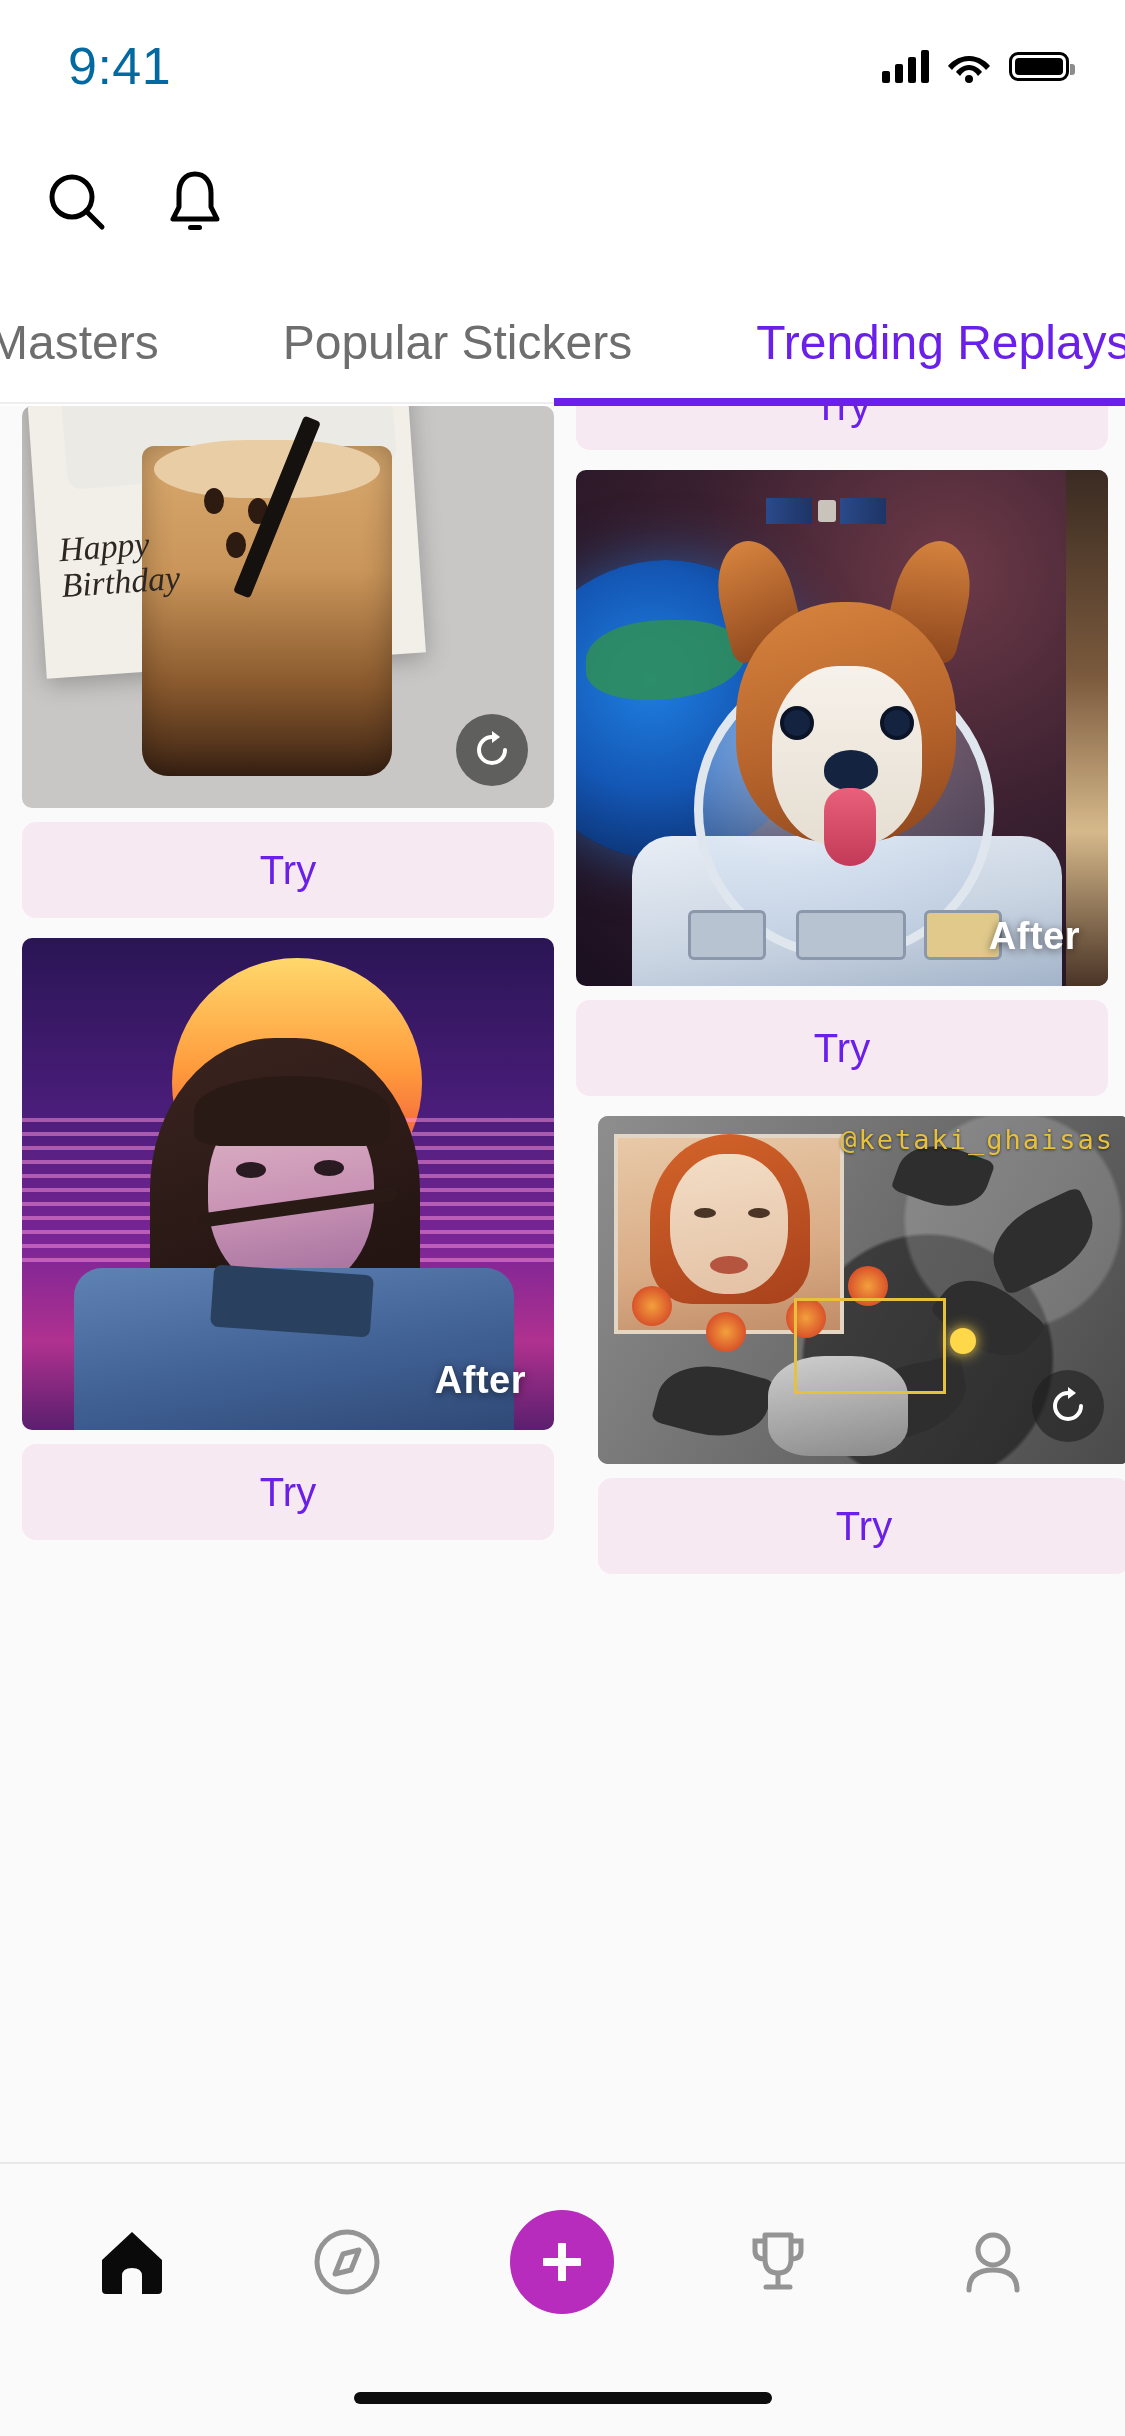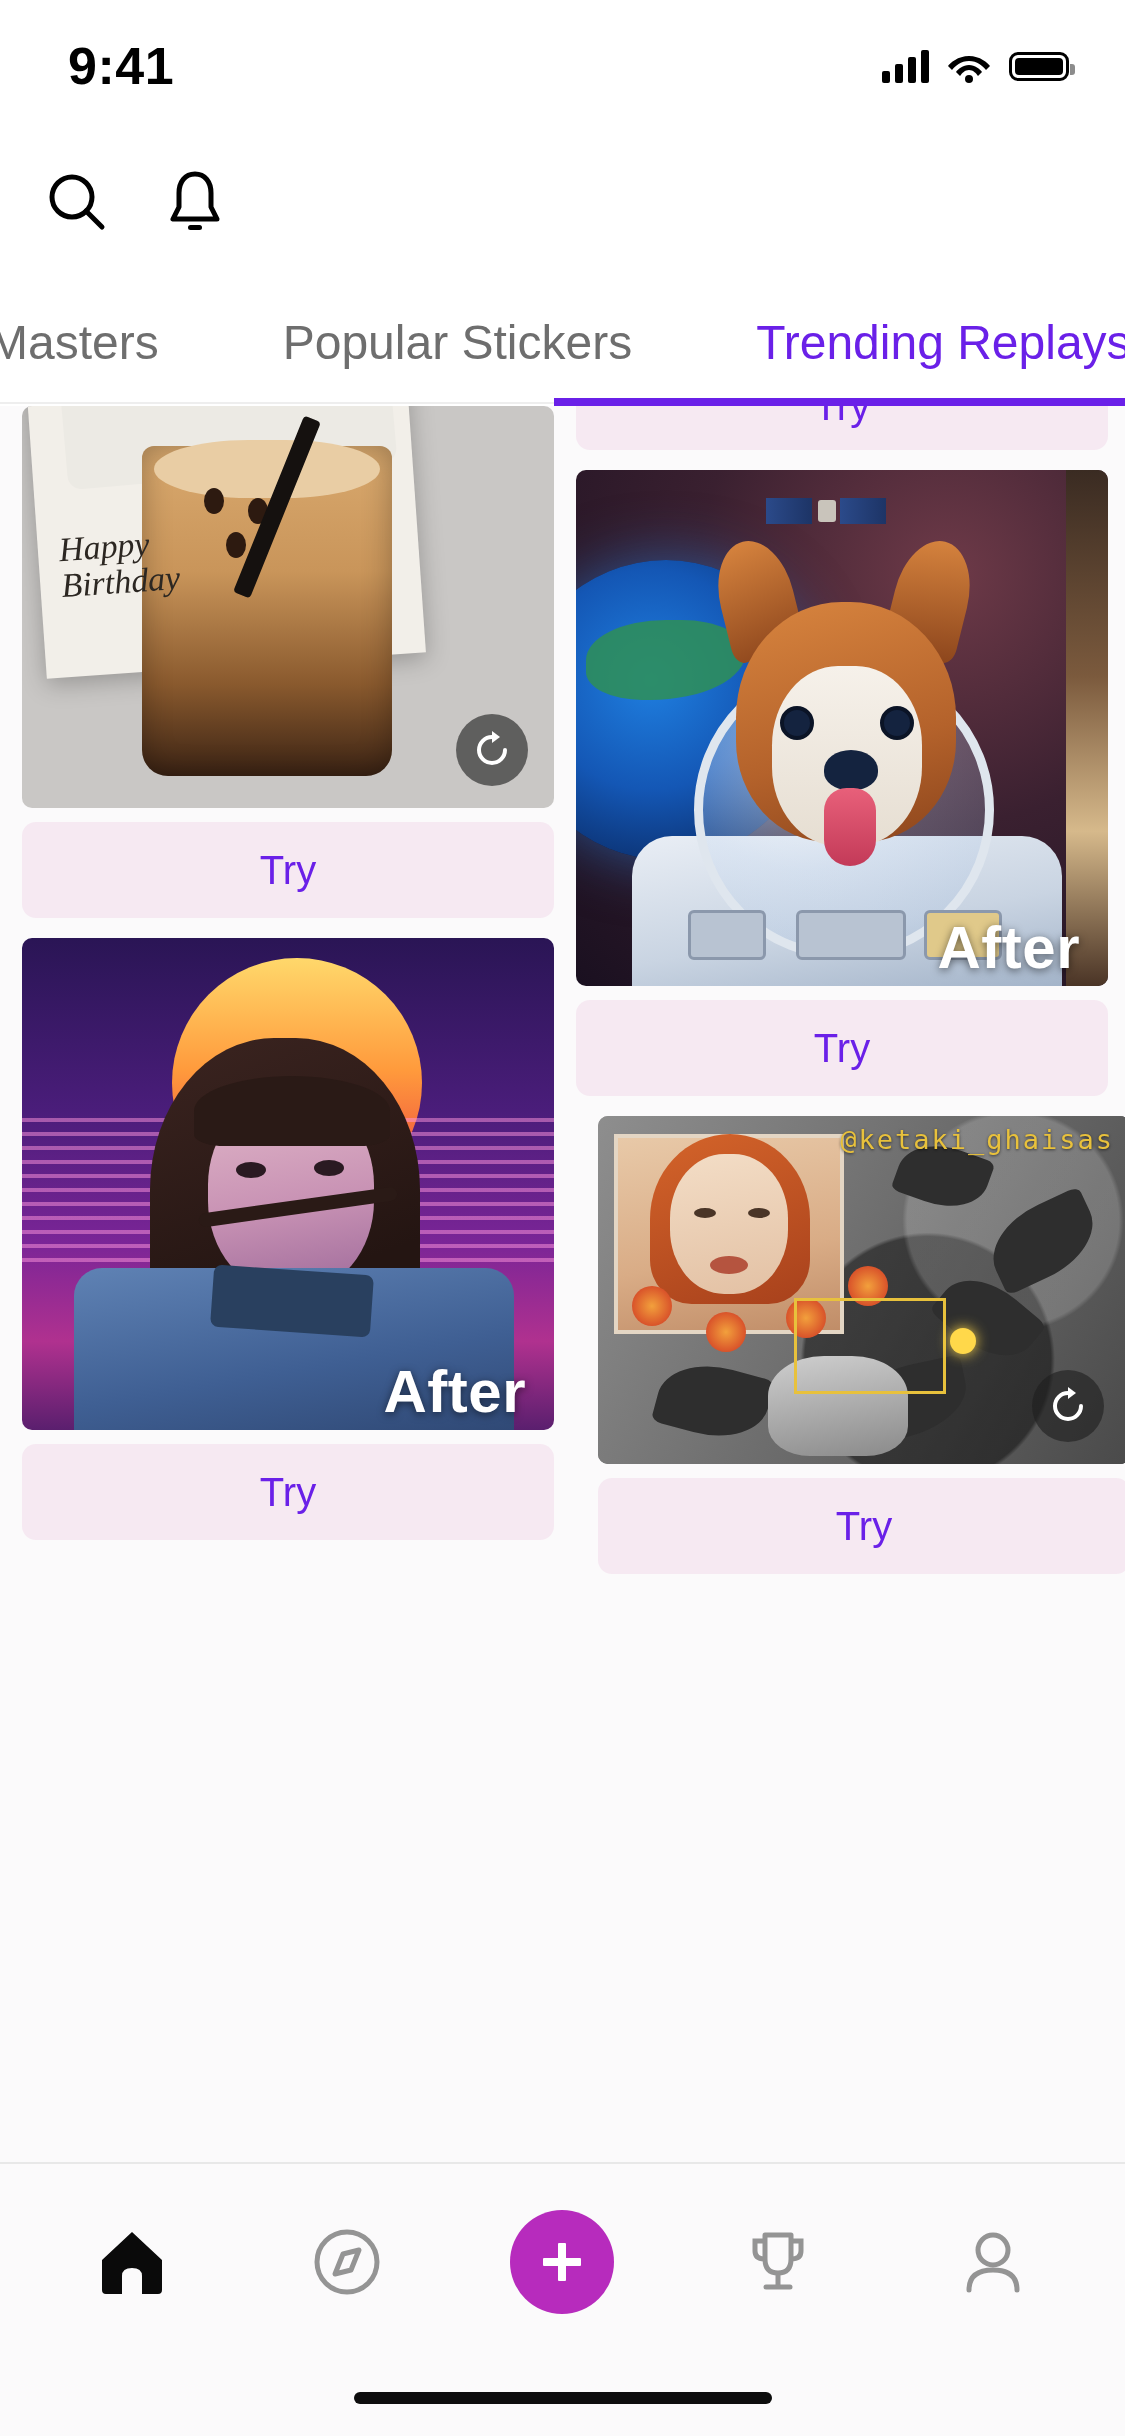--- a/index.html
+++ b/index.html
@@ -10,21 +10,21 @@
     overflow:hidden;
   }
   .phone { position:relative; width:1125px; height:2436px; background:#ffffff; }
 
   
   .statusbar {
     position:absolute; top:0; left:0; width:1125px; height:132px;
     display:flex; align-items:center; justify-content:space-between;
     padding:0 56px 0 68px;
   }
-  .status-time { font-size:52px; font-weight:700; color:#000000; letter-spacing:0.5px; }
+  .status-time { font-size:52px; font-weight:400; color:#0369a1; letter-spacing:0.5px; }
   .status-icons { display:flex; align-items:center; gap:18px; }
   .sig { display:flex; align-items:flex-end; gap:5px; height:34px; }
   .sig i { display:block; width:8px; background:#000; border-radius:2px; }
   .sig i:nth-child(1){height:12px;} .sig i:nth-child(2){height:19px;}
   .sig i:nth-child(3){height:26px;} .sig i:nth-child(4){height:33px;}
   .batt {
     width:60px; height:29px; border:3px solid #000; border-radius:9px;
     position:relative; padding:3px;
   }
   .batt::after{ content:""; position:absolute; right:-9px; top:9px; width:5px; height:11px;
@@ -77,22 +77,22 @@
   .media {
     position:relative; width:532px; border-radius:10px; overflow:hidden;
     background:#ddd;
   }
   .try {
     width:532px; height:96px; background:#f6e9f2; border-radius:14px;
     display:flex; align-items:center; justify-content:center;
     color:#6a20e8; font-size:40px; margin-top:14px;
   }
   .after-label {
-    position:absolute; right:28px; bottom:4px; color:#fff;
-    font-size:60px; font-weight:700; letter-spacing:0.5px;
+    position:absolute; right:28px; bottom:28px; color:#fff;
+    font-size:38px; font-weight:700; letter-spacing:0.5px;
     text-shadow:0 2px 8px rgba(0,0,0,.55);
   }
   .replay-btn {
     position:absolute; right:26px; bottom:22px;
     width:72px; height:72px; border-radius:50%;
     background:rgba(30,30,30,.62);
     display:flex; align-items:center; justify-content:center;
   }
   .watermark {
     position:absolute; right:16px; top:8px;

